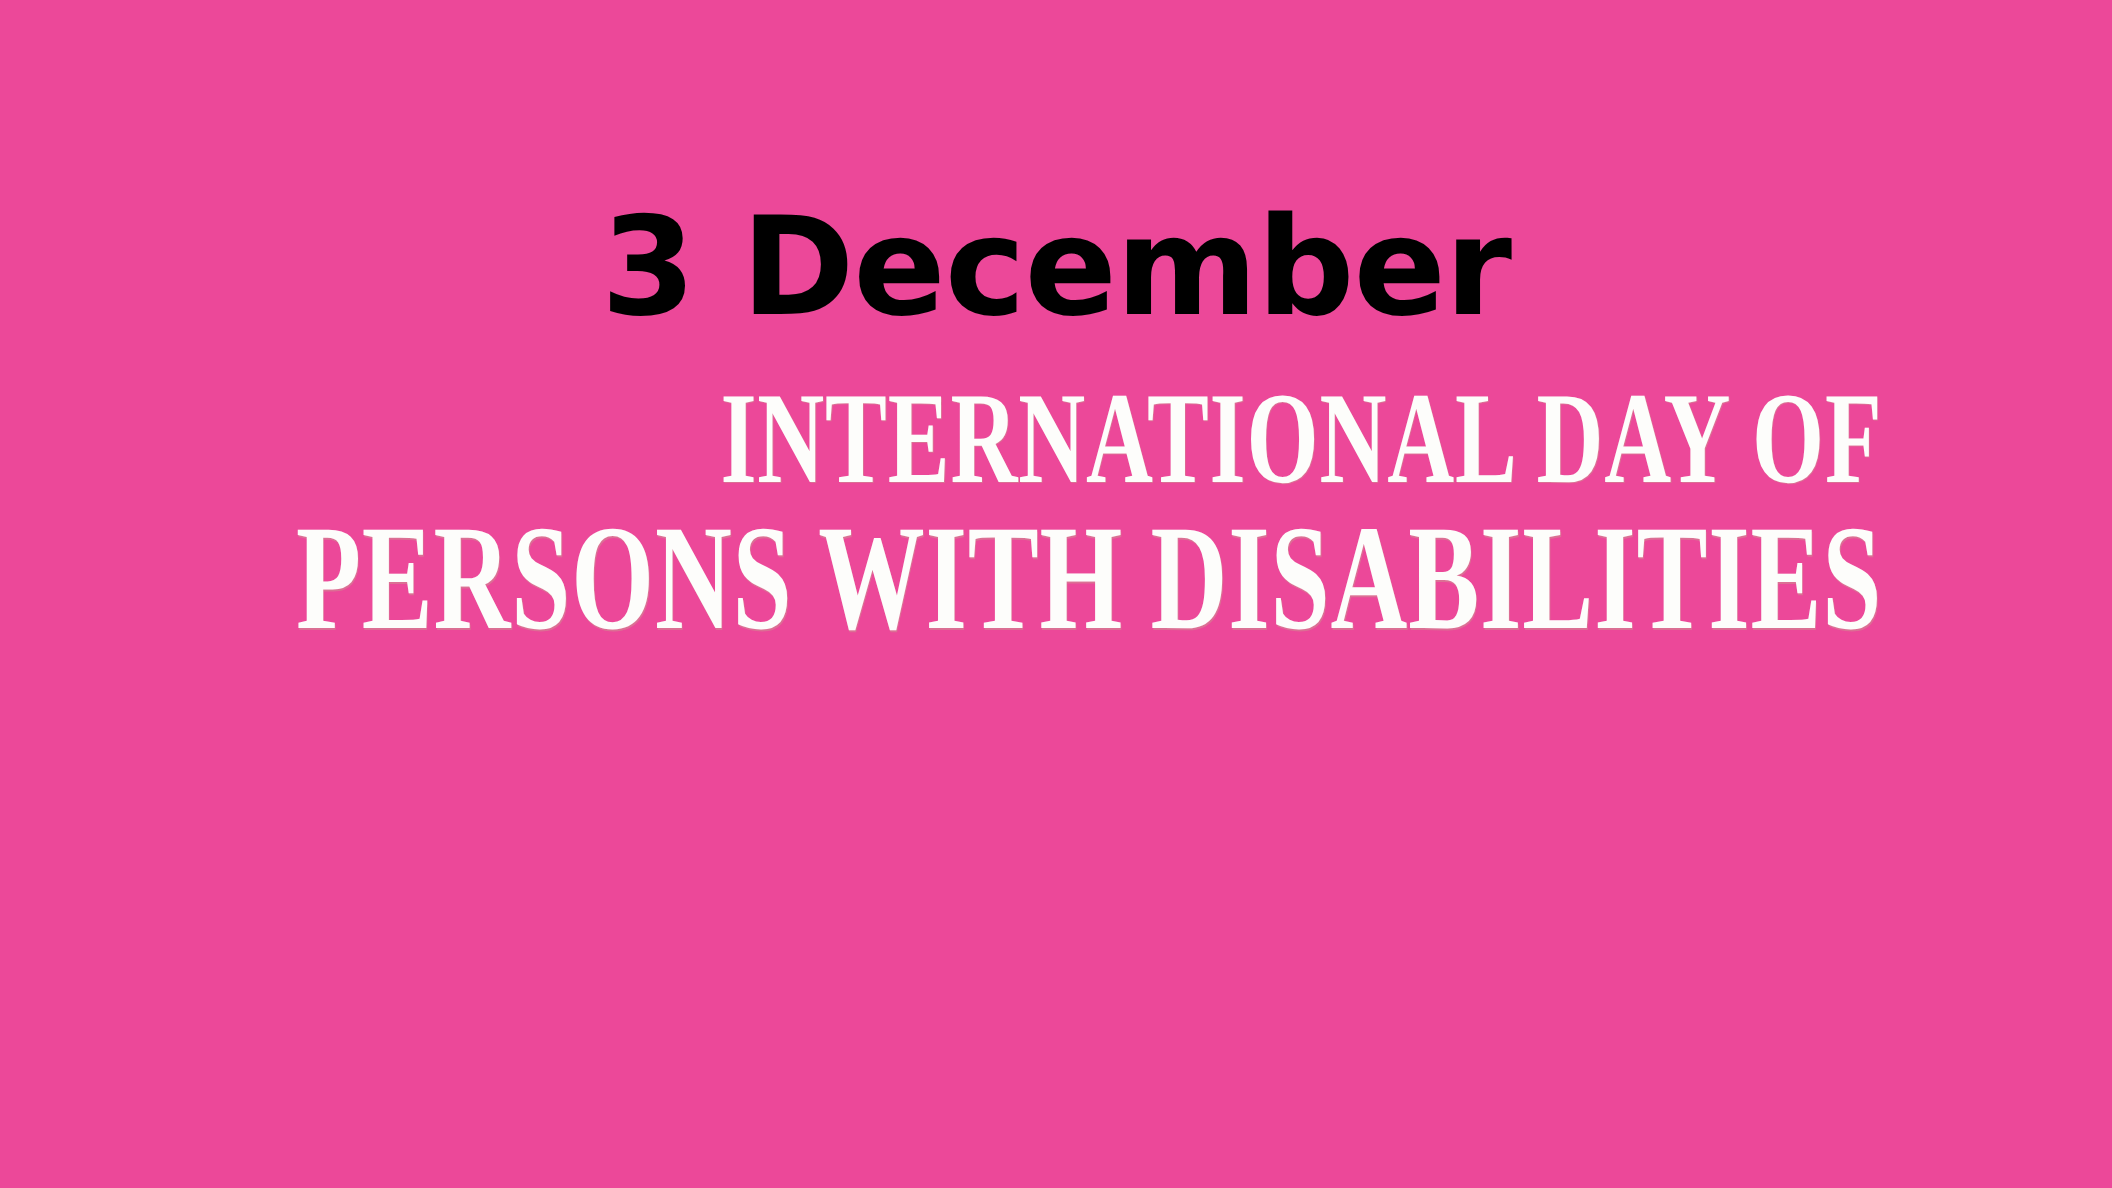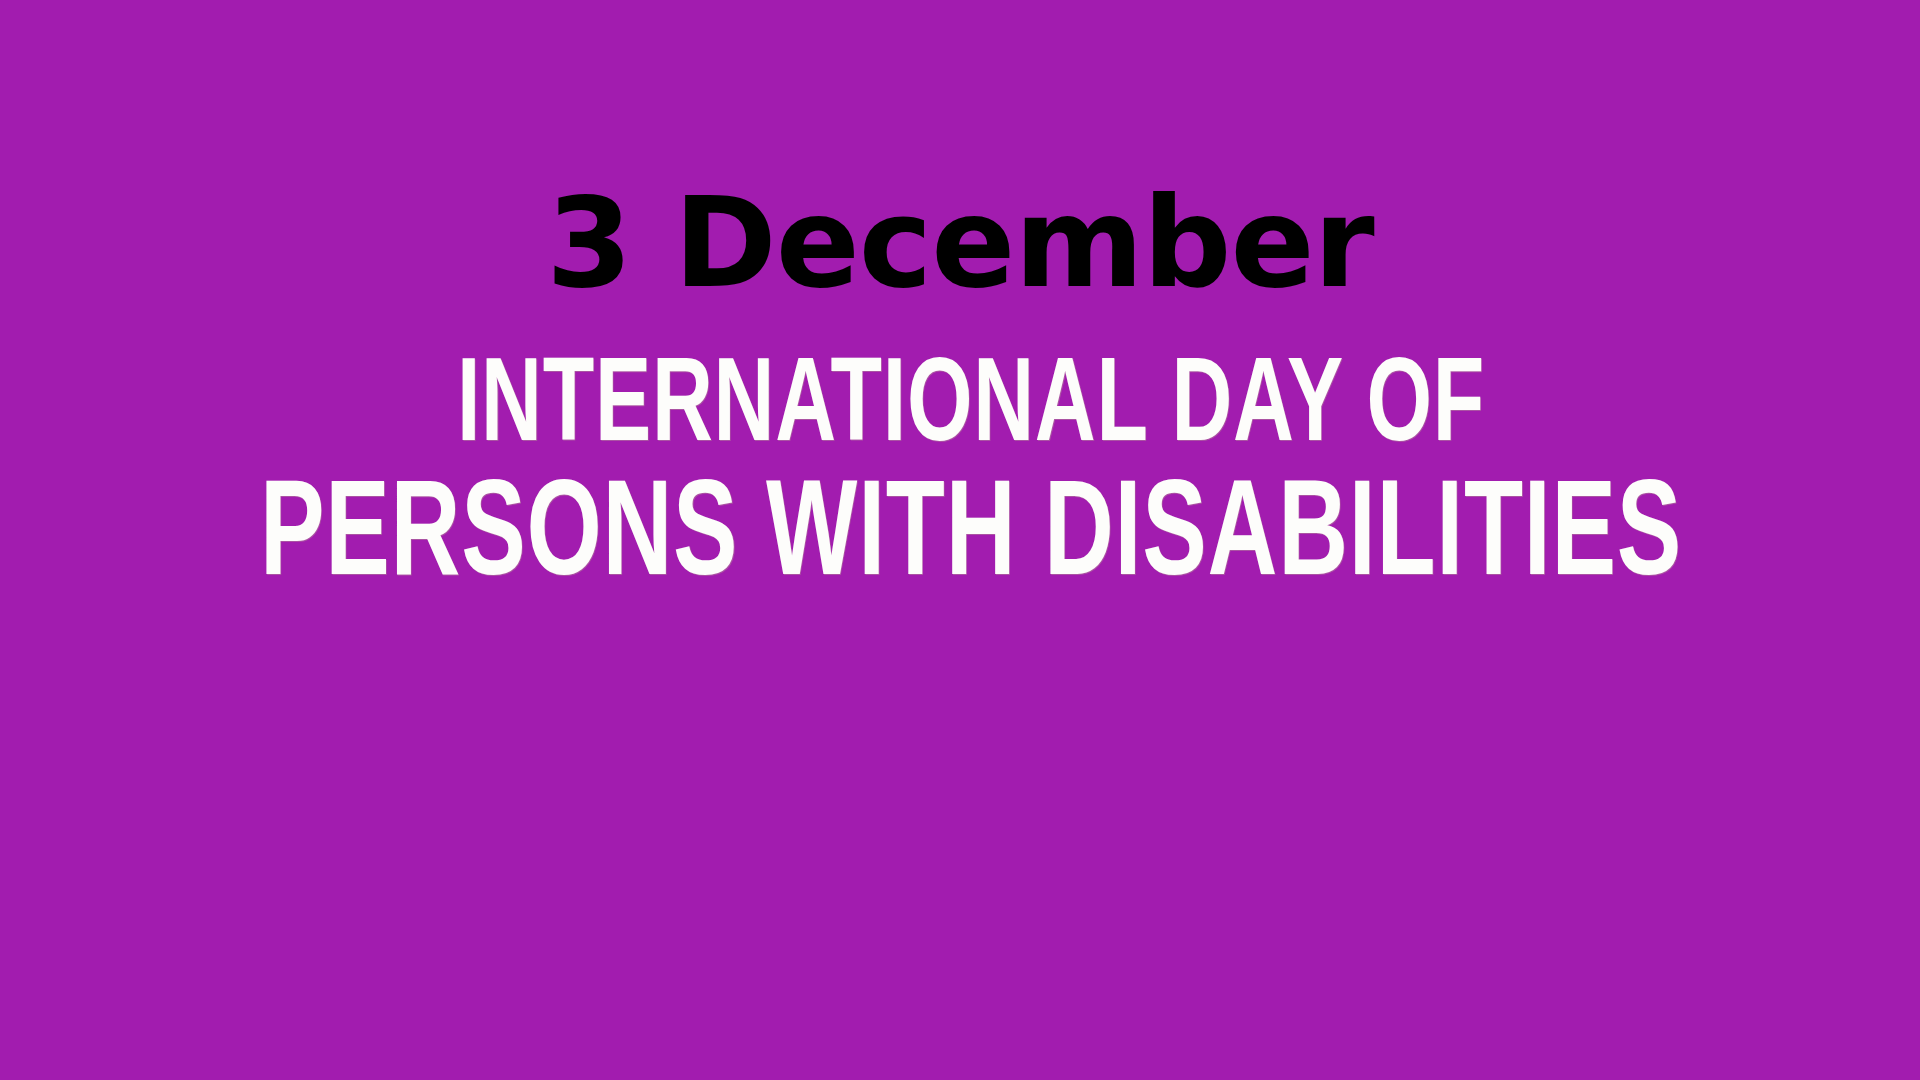--- a/index.html
+++ b/index.html
@@ -12,21 +12,21 @@
   }
 
   body {
     font-family: "Liberation Sans", sans-serif;
   }
 
   #poster {
     position: relative;
     width: 1920px;
     height: 1080px;
-    background: #a21caf;
+    background: #ec4899;
     display: flex;
     flex-direction: column;
     align-items: center;
     justify-content: flex-start;
     box-sizing: border-box;
   }
 
   
   .date-line {
     position: absolute;
@@ -43,23 +43,23 @@
     white-space: nowrap;
     -webkit-font-smoothing: antialiased;
   }
 
   
   .headline {
     position: absolute;
     left: 0;
     right: 0;
     top: 340px;
-    text-align: center;
+    text-align: right;
     color: #fdfdfb;
-    font-family: Liberation Sans, sans-serif;
+    font-family: Liberation Serif, serif;
     font-weight: 700;
     margin-left: 22px;
   }
 
   .headline-line {
     display: block;
     white-space: nowrap;
     font-weight: 700;
     letter-spacing: 1px;
     -webkit-font-smoothing: antialiased;

